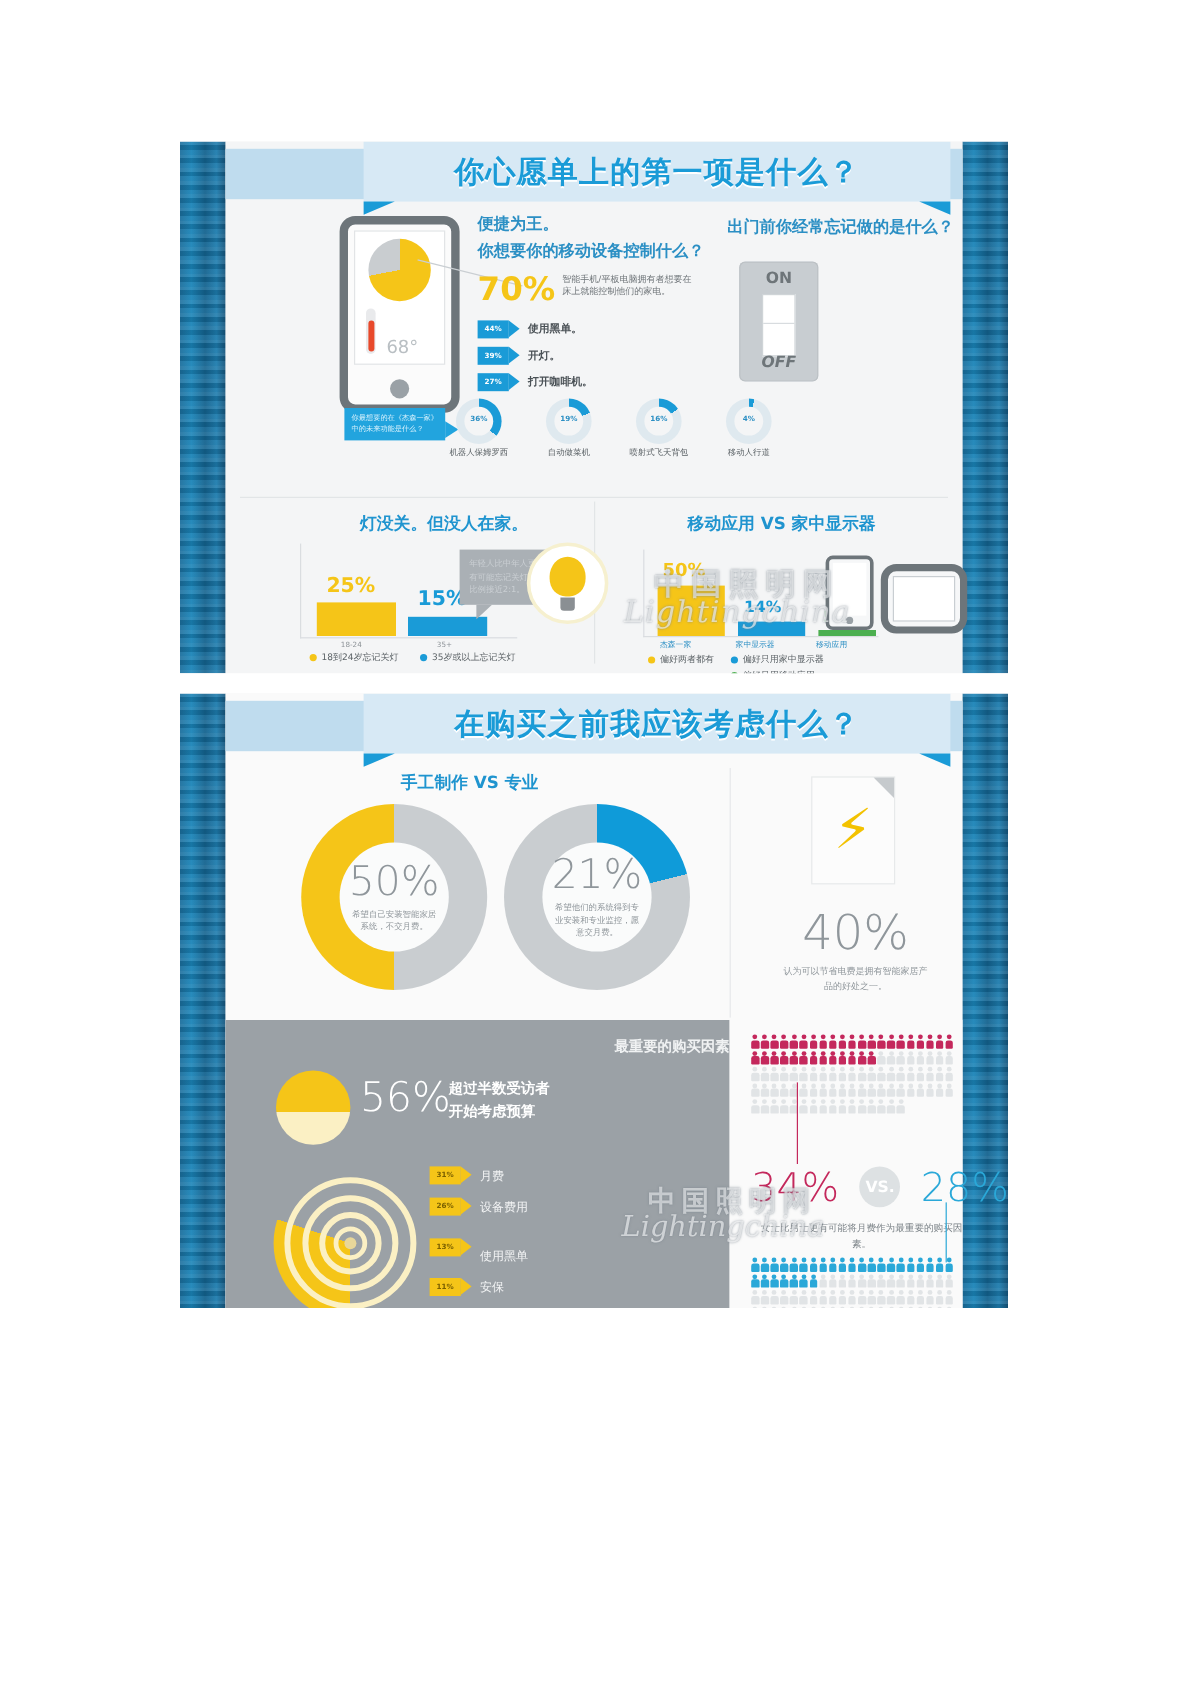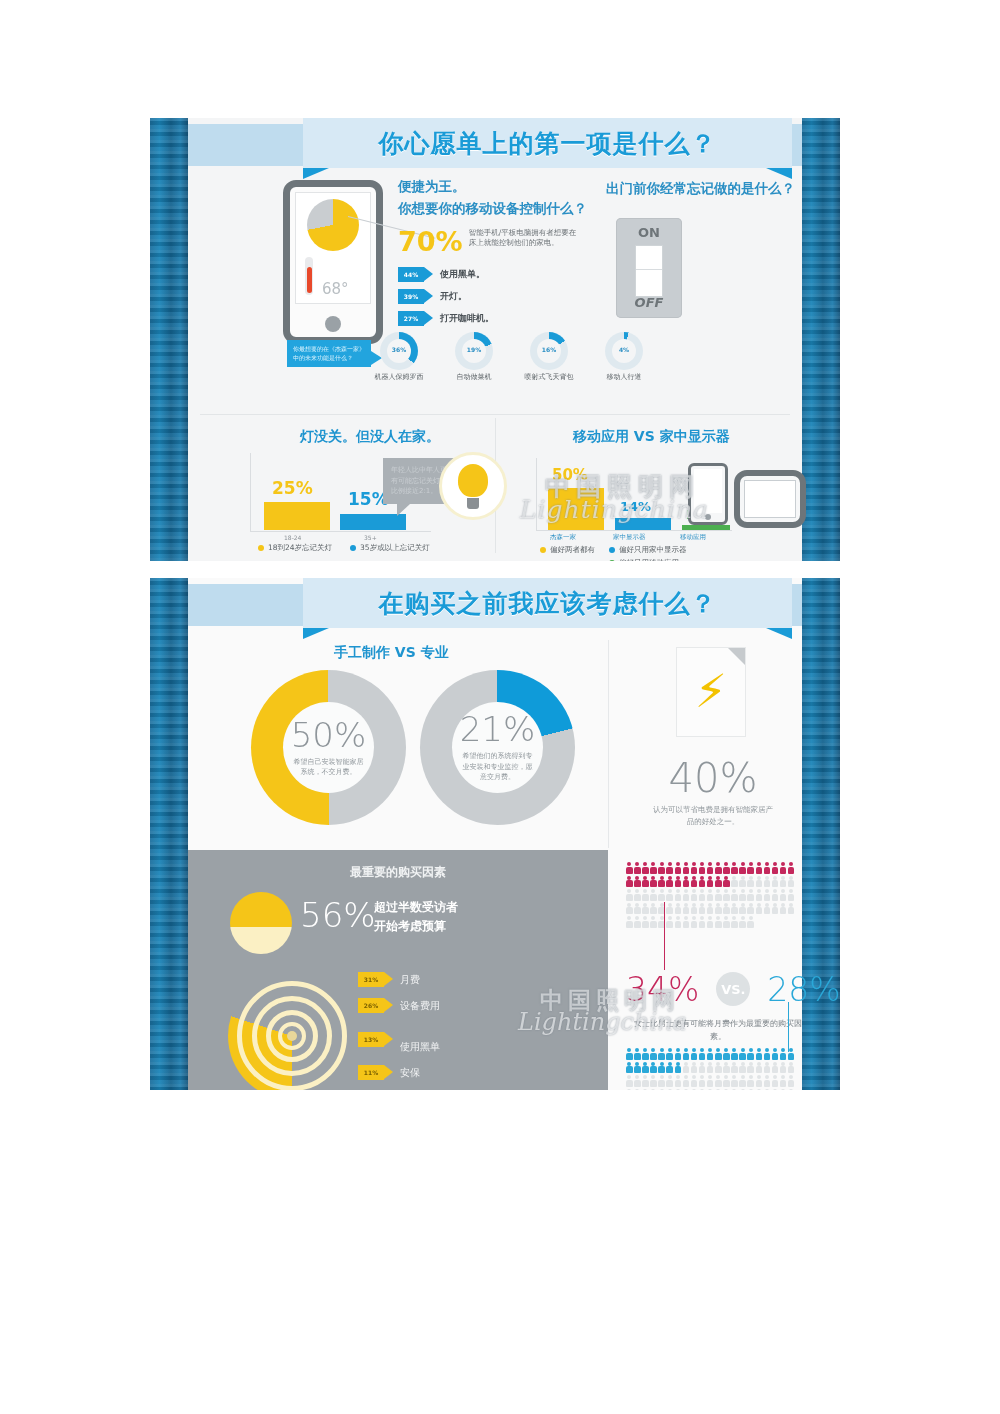--- a/index.html
+++ b/index.html
@@ -336,21 +336,21 @@
       <div class="doc" style="left:489px;top:70px;">
         <div class="corner"></div>
         <div class="bolt">⚡</div>
       </div>
       <div style="position:absolute;left:450px;top:180px;width:150px;text-align:center;">
         <div style="font-size:40px;color:#8f969b;font-weight:300;line-height:1;">40%</div>
         <div style="font-size:7.5px;color:#8f969b;line-height:1.6;margin-top:6px;padding:0 14px;">认为可以节省电费是拥有智能家居产品的好处之一。</div>
       </div>
 
       <div class="grey" style="left:0;top:272px;width:420px;bottom:0;">
-        <div style="position:absolute;left:0;right:0;top:14px;text-align:center;font-size:12px;
+        <div style="position:absolute;left:0;right:0;top:14px;text-align:right;font-size:12px;
                     font-weight:bold;color:#f0f2f3;">最重要的购买因素</div>
 
         <div class="sun" style="left:42px;top:42px;width:62px;height:62px;"></div>
         <div style="position:absolute;left:112px;top:48px;font-size:34px;color:#fff;font-weight:300;line-height:1;">56%</div>
         <div style="position:absolute;left:186px;top:48px;font-size:12px;color:#fff;line-height:1.6;font-weight:bold;">
           <div>超过半数受访者</div>
           <div>开始考虑预算</div>
         </div>
 
         <div class="spiral" style="left:40px;top:122px;width:128px;height:128px;

